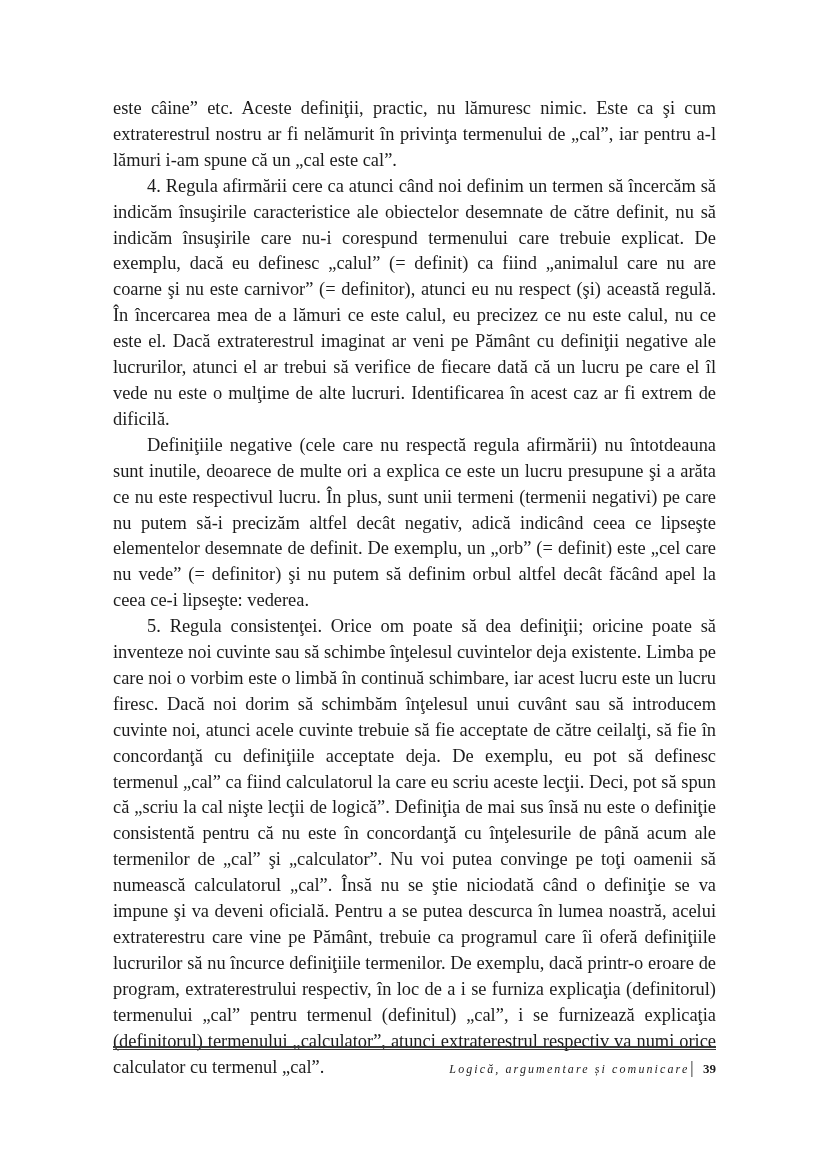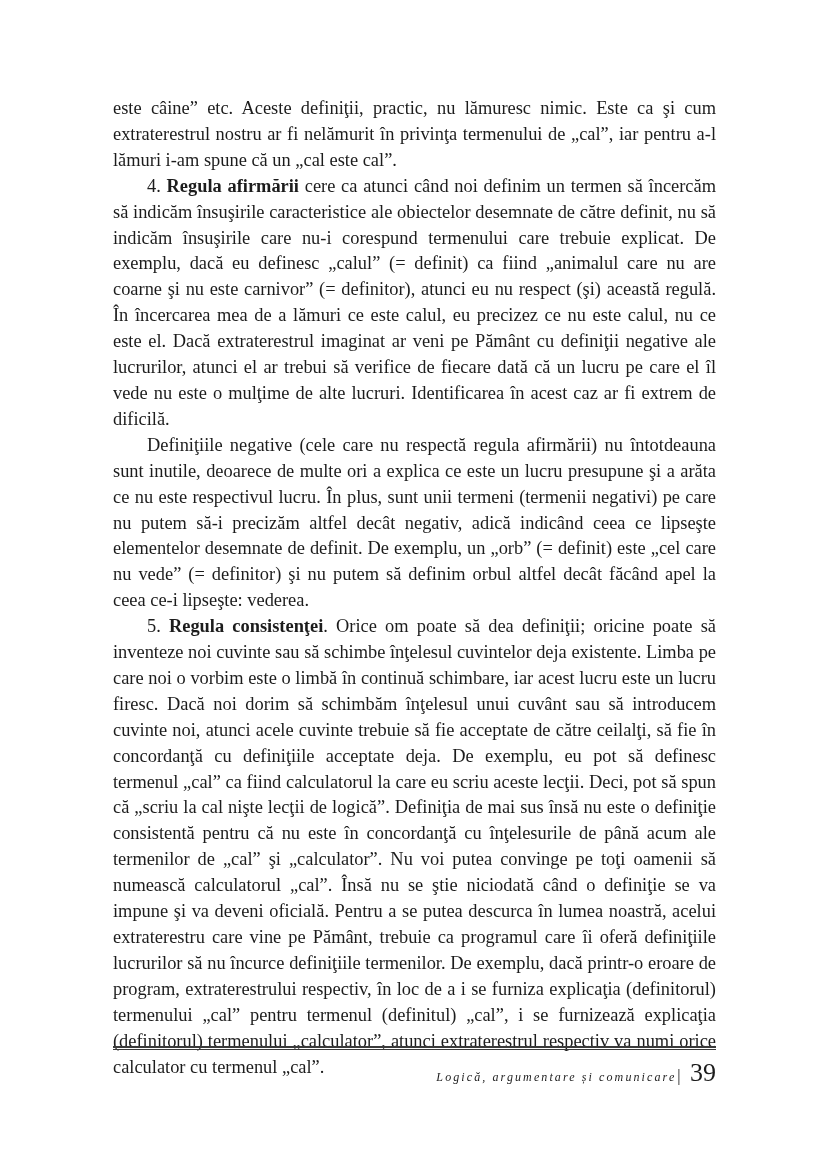--- a/index.html
+++ b/index.html
@@ -33,21 +33,21 @@
     -webkit-hyphens: none;
     hyphens: none;
   }
   p.para.indent {
     text-indent: 34px;
   }
   p.para.last-line-left {
     text-align-last: left;
   }
   b.rule-name {
-    font-weight: bold;
+    font-weight: normal;
   }
   .footer {
     position: absolute;
     left: 113px;
     top: 1046px;
     width: 603px;
   }
   .rule-double {
     width: 100%;
     height: 4px;
@@ -66,22 +66,22 @@
     font-style: italic;
     font-size: 12px;
     letter-spacing: 2.1px;
   }
   .footer-sep {
     font-style: italic;
     font-size: 17px;
     letter-spacing: 0;
   }
   .footer-page {
-    font-weight: normal;
-    font-size: 26px;
+    font-weight: bold;
+    font-size: 13px;
     font-style: normal;
     margin-left: 9px;
     letter-spacing: 0;
     text-align: center;
   }
 </style>
 </head>
 <body>
 
 <div class="page">

